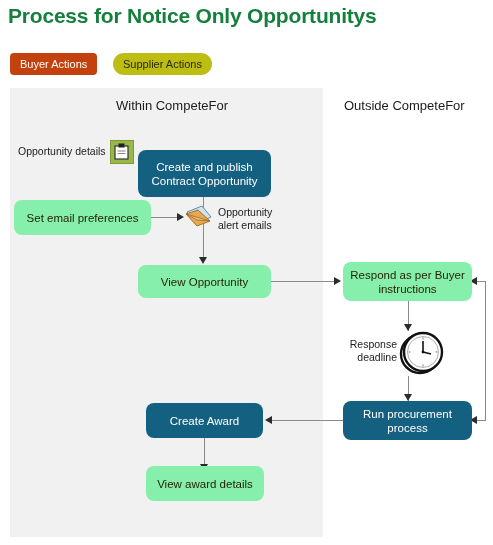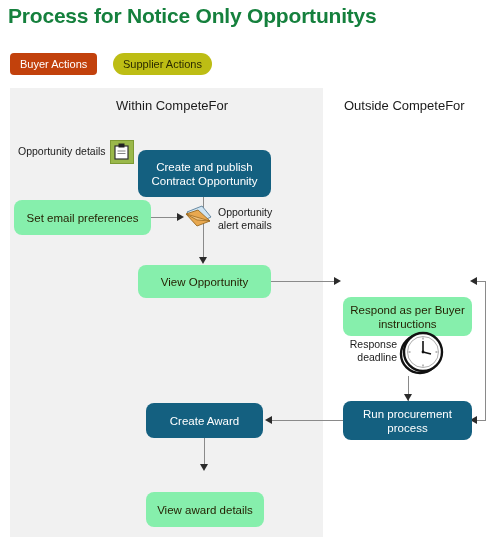--- a/index.html
+++ b/index.html
@@ -76,24 +76,24 @@
     line-height: 14px;
     box-sizing: border-box;
     padding: 2px 6px;
   }
   .node.teal { background: #146080; color: #ffffff; }
   .node.olive { background: #86efac; color: #241f00; }
 
   #node-create-publish { left: 138px; top: 130px; width: 133px; height: 47px; margin-top: 20px; }
   #node-set-email      { left: 14px;  top: 200px; width: 137px; height: 35px; }
   #node-view-opp       { left: 138px; top: 265px; width: 133px; height: 33px; }
-  #node-respond        { left: 343px; top: 262px; width: 129px; height: 39px; margin-top: 35px; }
+  #node-respond        { left: 343px; top: 262px; width: 129px; height: 39px; }
   #node-run-proc       { left: 343px; top: 401px; width: 129px; height: 39px; }
   #node-create-award   { left: 146px; top: 403px; width: 117px; height: 35px; }
-  #node-view-award     { left: 146px; top: 492px; width: 118px; height: 35px; }
+  #node-view-award     { left: 146px; top: 466px; width: 118px; height: 35px; }
 
   .side-label {
     position: absolute;
     font-size: 10.5px;
     line-height: 13px;
     color: #1b1b1b;
     white-space: pre-line;
   }
   #label-opportunity-details { left: 18px;  top: 145px; }
   #label-alert-emails        { left: 218px; top: 206px; }

